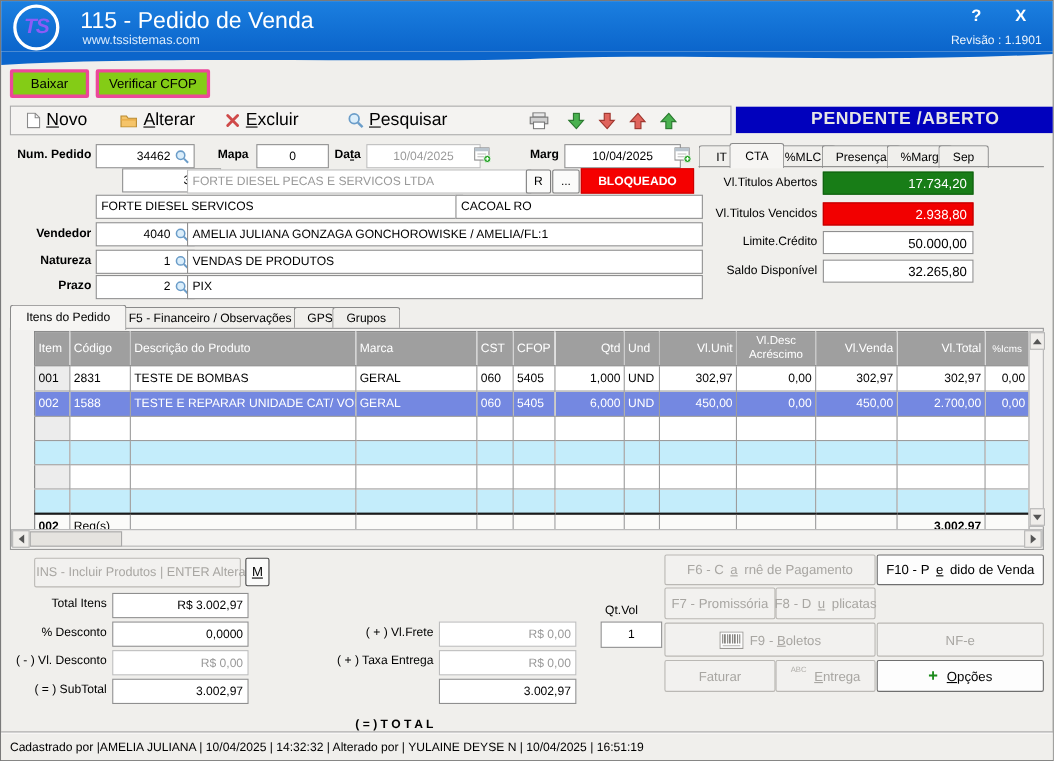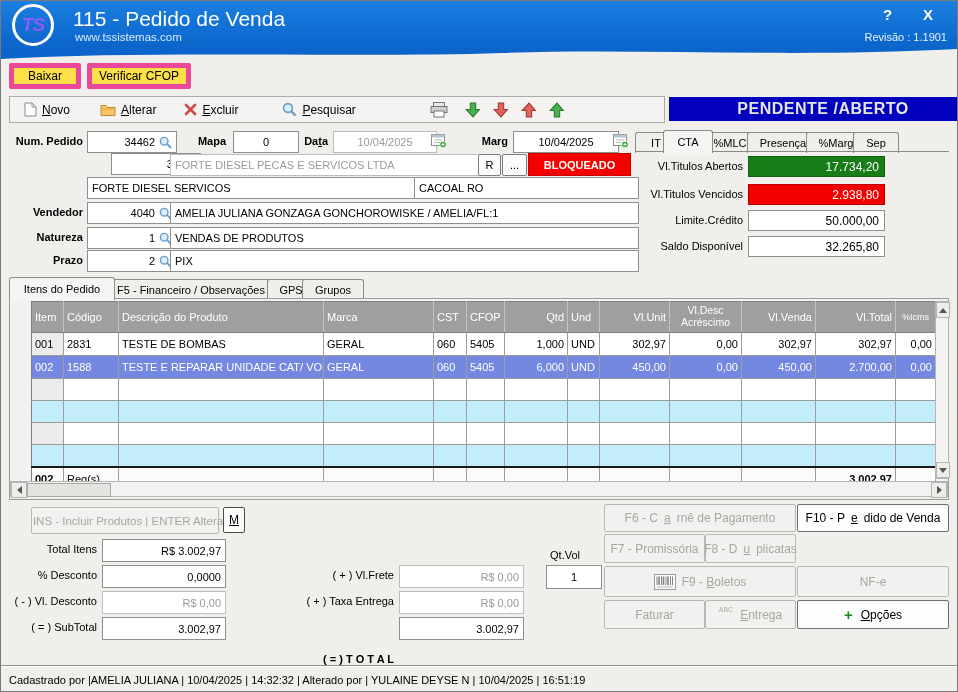--- a/index.html
+++ b/index.html
@@ -10,25 +10,25 @@
   .titlebar{left:0;top:0;width:958px;height:46px;background:linear-gradient(#1b7fe0,#0b65cb);}
   .logo{left:11px;top:3px;width:42px;height:42px;border:3px solid #fff;border-radius:50%;display:flex;align-items:center;justify-content:center;color:#8b5cf6;font-weight:bold;font-style:italic;font-size:19px;letter-spacing:-1px;}
   .apptitle{left:72px;top:6px;color:#fff;font-size:21px;}
   .website{left:74px;top:30px;color:#d9eafb;font-size:11.5px;}
   .help-btn{left:882px;top:5px;color:#fff;font-size:15px;font-weight:bold;cursor:default;}
   .close-btn{left:922px;top:5px;color:#fff;font-size:15px;font-weight:bold;cursor:default;}
   .revision{right:10px;top:30px;color:#eaf3fc;font-size:11px;}
   .wave{left:0;top:46px;}
 
   
-  .tbtn{background:#fde047;border:5px solid #ec4899;border-radius:2px;font-size:12px;display:flex;align-items:center;justify-content:center;}
+  .tbtn{background:#84cc16;border:3px solid #ec4899;border-radius:2px;font-size:12px;display:flex;align-items:center;justify-content:center;}
 
   
   .toolbar{left:8px;top:95px;width:656px;height:27px;background:#f4f3f1;border:1px solid #aaa;display:flex;align-items:center;}
-  .tb-item{display:flex;align-items:center;gap:5px;font-size:12px;cursor:default;}
+  .tb-item{display:flex;align-items:center;gap:5px;font-size:16px;cursor:default;}
   .banner{left:668px;top:96px;width:308px;height:24px;background:#0101bd;color:#e5e5e5;font-weight:bold;font-size:16px;display:flex;align-items:center;justify-content:center;letter-spacing:.5px;}
 
   
   .lbl{position:absolute;font-weight:bold;text-align:right;font-size:11px;}
   .lbl.n{font-weight:normal;}
   .fld{position:absolute;background:#fff;border:1px solid #8f8f8f;height:20px;display:flex;align-items:center;padding:0 4px;font-size:11px;overflow:hidden;white-space:nowrap;}
   .fld.ar{justify-content:flex-end;}
   .fld.ac{justify-content:center;}
   .fld.dis{color:#9a9a9a;border-color:#bdbdbd;}
   .fld .mag{margin-left:4px;flex:0 0 auto;}

